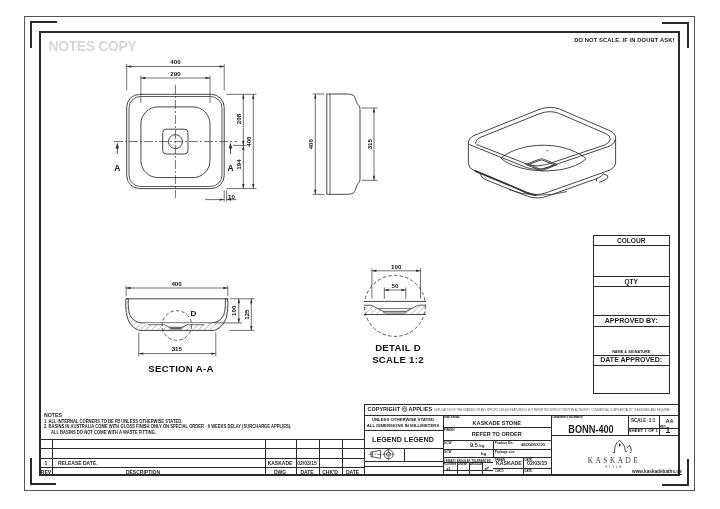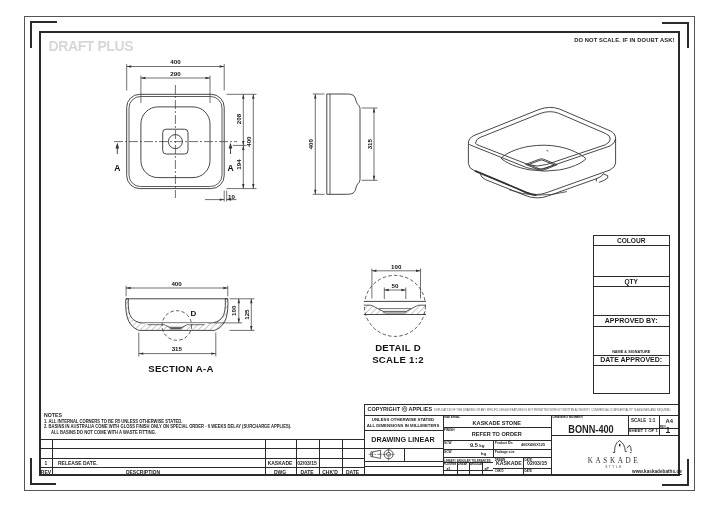--- a/index.html
+++ b/index.html
@@ -20,21 +20,21 @@
 <div class="bx" style="left:39px;top:31px;width:641px;height:445px;border:2px solid #2a2a2a;"></div>
 
 <div class="bx" style="left:30px;top:21px;width:27px;height:27px;border-left:2px solid #2a2a2a;border-top:2px solid #2a2a2a;"></div>
 
 <div class="bx" style="left:662px;top:22px;width:27px;height:26px;border-right:2px solid #2a2a2a;border-top:2px solid #2a2a2a;"></div>
 
 <div class="bx" style="left:30px;top:458px;width:26px;height:27px;border-left:2px solid #2a2a2a;border-bottom:2px solid #2a2a2a;"></div>
 
 <div class="bx" style="left:662px;top:459px;width:27px;height:27px;border-right:2px solid #2a2a2a;border-bottom:2px solid #2a2a2a;"></div>
 
-<div class="t" style="left:48.5px;top:37.5px;font-size:14px;font-weight:bold;color:#d7d7d7;letter-spacing:-0.4px;">DRAFT PLUS</div>
+<div class="t" style="left:48.5px;top:37.5px;font-size:14px;font-weight:bold;color:#d7d7d7;letter-spacing:-0.4px;">NOTES COPY</div>
 
 <div class="t" style="right:45.5px;top:37.4px;font-size:5.8px;font-weight:bold;letter-spacing:0.1px;">DO NOT SCALE. IF IN DOUBT ASK!</div>
 
 <svg width="720" height="509" viewBox="0 0 720 509">
   <defs>
     <pattern id="hatch" width="4.1" height="4.1" patternUnits="userSpaceOnUse" patternTransform="rotate(45)">
       <line x1="0" y1="0" x2="0" y2="4.1" stroke="#4f4f4f" stroke-width="0.6"></line>
     </pattern>
   </defs>
   <g id="drawings" fill="none" stroke="#333" stroke-width="0.9">
@@ -300,21 +300,21 @@
 <div class="bx" style="left:442.5px;top:414.5px;width:0;height:61px;border-left:1px solid #2a2a2a;"></div>
 
 <div class="bx" style="left:363.5px;top:430.3px;width:79px;height:0;border-top:1px solid #2a2a2a;"></div>
 
 <div class="t c" style="left:363.5px;top:417.2px;width:79px;font-size:4.3px;font-weight:bold;">UNLESS OTHERWISE STATED</div>
 
 <div class="t c" style="left:363.5px;top:423.2px;width:79px;font-size:4.3px;font-weight:bold;">ALL DIMENSIONS IN MILLIMETERS</div>
 
 <div class="bx" style="left:363.5px;top:447.5px;width:79px;height:0;border-top:1px solid #2a2a2a;"></div>
 
-<div class="t c" style="left:363.5px;top:435px;width:79px;font-size:7.2px;font-weight:bold;">DRAWING LINEAR</div>
+<div class="t c" style="left:363.5px;top:435px;width:79px;font-size:7.2px;font-weight:bold;">LEGEND LEGEND</div>
 
 <div class="bx" style="left:363.5px;top:460.8px;width:79px;height:0;border-top:1px solid #2a2a2a;"></div>
 
 <div class="bx" style="left:363.5px;top:465.8px;width:79px;height:0;border-top:1px solid #2a2a2a;"></div>
 
 <div class="bx" style="left:404px;top:447.5px;width:0;height:13.3px;border-left:1px solid #2a2a2a;"></div>
 
 <div class="bx" style="left:442.5px;top:427px;width:108.5px;height:0;border-top:1px solid #2a2a2a;"></div>
 
 <div class="t" style="left:444px;top:415.3px;font-size:3.2px;font-weight:bold;">MATERIAL</div>

